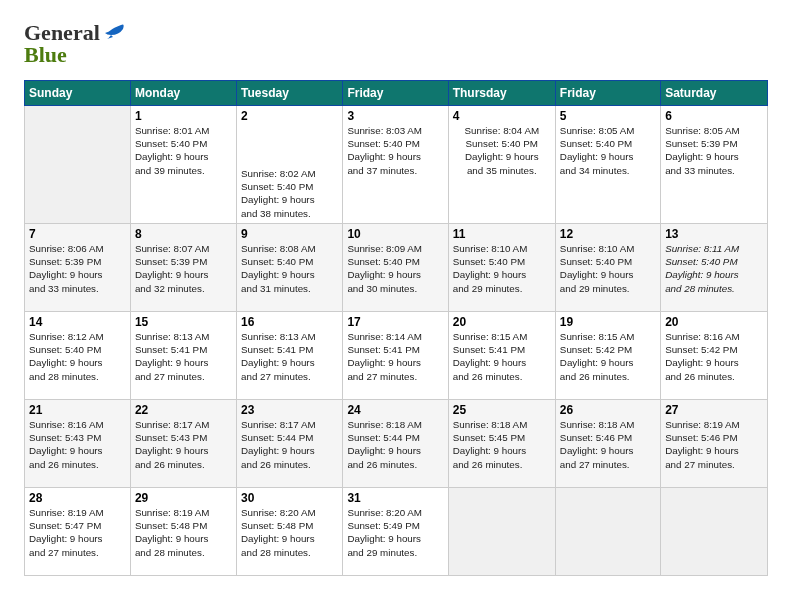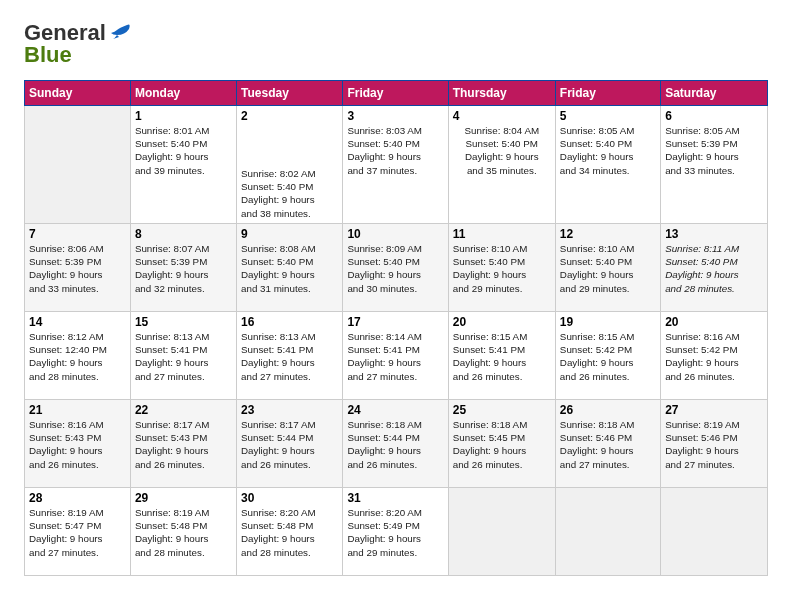--- a/index.html
+++ b/index.html
@@ -19,20 +19,21 @@
     .header {
       display: flex;
       justify-content: space-between;
       align-items: flex-start;
       margin-bottom: 12px;
     }
     .logo {
       display: flex;
       flex-direction: column;
       align-items: flex-start;
+      font-family: Liberation Serif, serif;
     }
     .logo-general { color: #333; }
     .logo-blue { color: #4d7c0f; }
     .title-block {
       text-align: right;
     }
     .title-block h1 {
       font-size: 32px;
       font-weight: bold;
       color: #222;
@@ -41,21 +42,21 @@
       font-size: 15px;
       font-weight: normal;
       color: #444;
     }
     .calendar {
       width: 100%;
       border-collapse: collapse;
       font-size: 10.5px;
     }
     .calendar thead tr th {
-      background: #be185d;
+      background: #0f766e;
       color: #fff;
       font-weight: bold;
       font-size: 12px;
       padding: 5px 4px;
       text-align: left;
       border: 1px solid #0d47a1;
     }
     .calendar tbody tr td {
       border: 1px solid #ccc;
       vertical-align: top;
@@ -215,21 +216,21 @@
             <div class="day-info" style="white-space: pre-line; font-style: italic;">Sunrise: 8:11 AM
 Sunset: 5:40 PM
 Daylight: 9 hours
 and 28 minutes.</div>
           </td>
         </tr>
         <tr>
           <td>
             <span class="day-num">14</span>
             <div class="day-info" style="white-space: pre-line;">Sunrise: 8:12 AM
-Sunset: 12:40 PM
+Sunset: 5:40 PM
 Daylight: 9 hours
 and 28 minutes.</div>
           </td>
           <td>
             <span class="day-num">15</span>
             <div class="day-info" style="white-space: pre-line;">Sunrise: 8:13 AM
 Sunset: 5:41 PM
 Daylight: 9 hours
 and 27 minutes.</div>
           </td>

